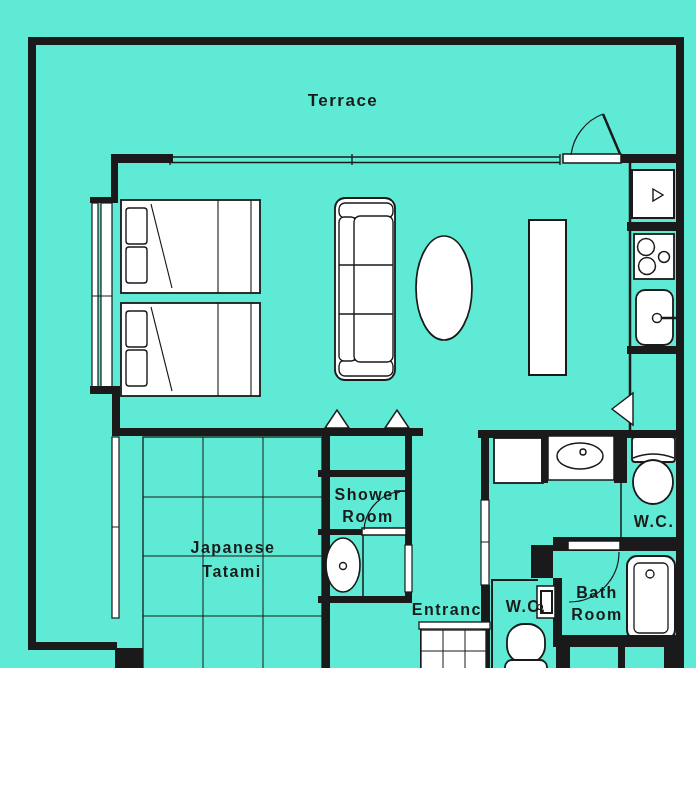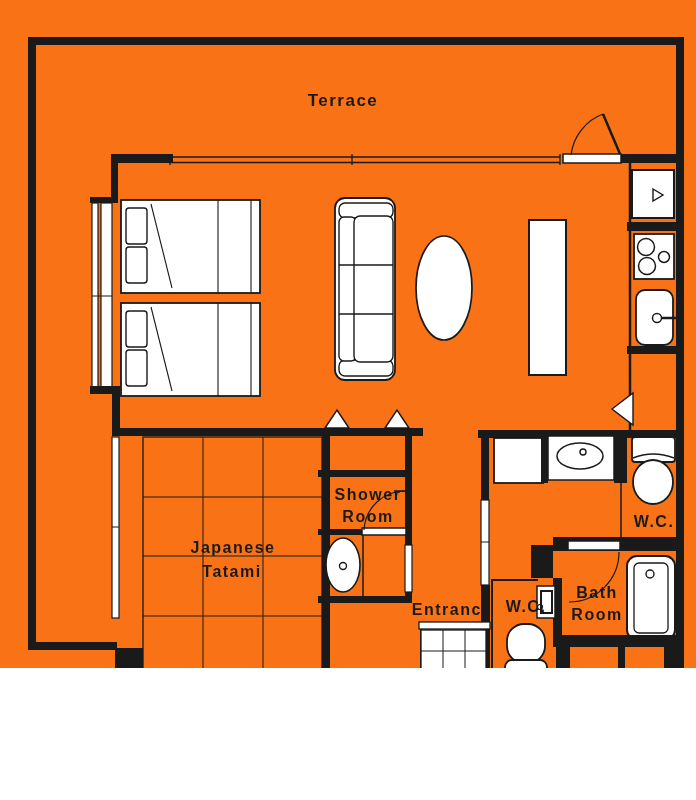--- a/index.html
+++ b/index.html
@@ -1,16 +1,16 @@
 <!DOCTYPE html>
 <html><head>
 <meta charset="utf-8">
 <style>
   html,body{margin:0;padding:0;background:#ffffff;}
-  .stage{width:696px;height:668px;position:relative;background:#f97316;}
+  .stage{width:696px;height:668px;position:relative;background:#5eead4;}
   svg{display:block;}
   .w  {fill:#1a1a1a;stroke:none;}                      
   .s  {fill:#ffffff;stroke:#1a1a1a;}                   
   .ln {fill:none;stroke:#1a1a1a;}                      
   .lbl{font-family:"Liberation Sans",sans-serif;font-weight:bold;
        fill:#1a1a1a;text-anchor:middle;letter-spacing:1.5px;font-size:16px;}
   .lbl-big{font-size:17px;}
 </style>
 </head>
 <body>

